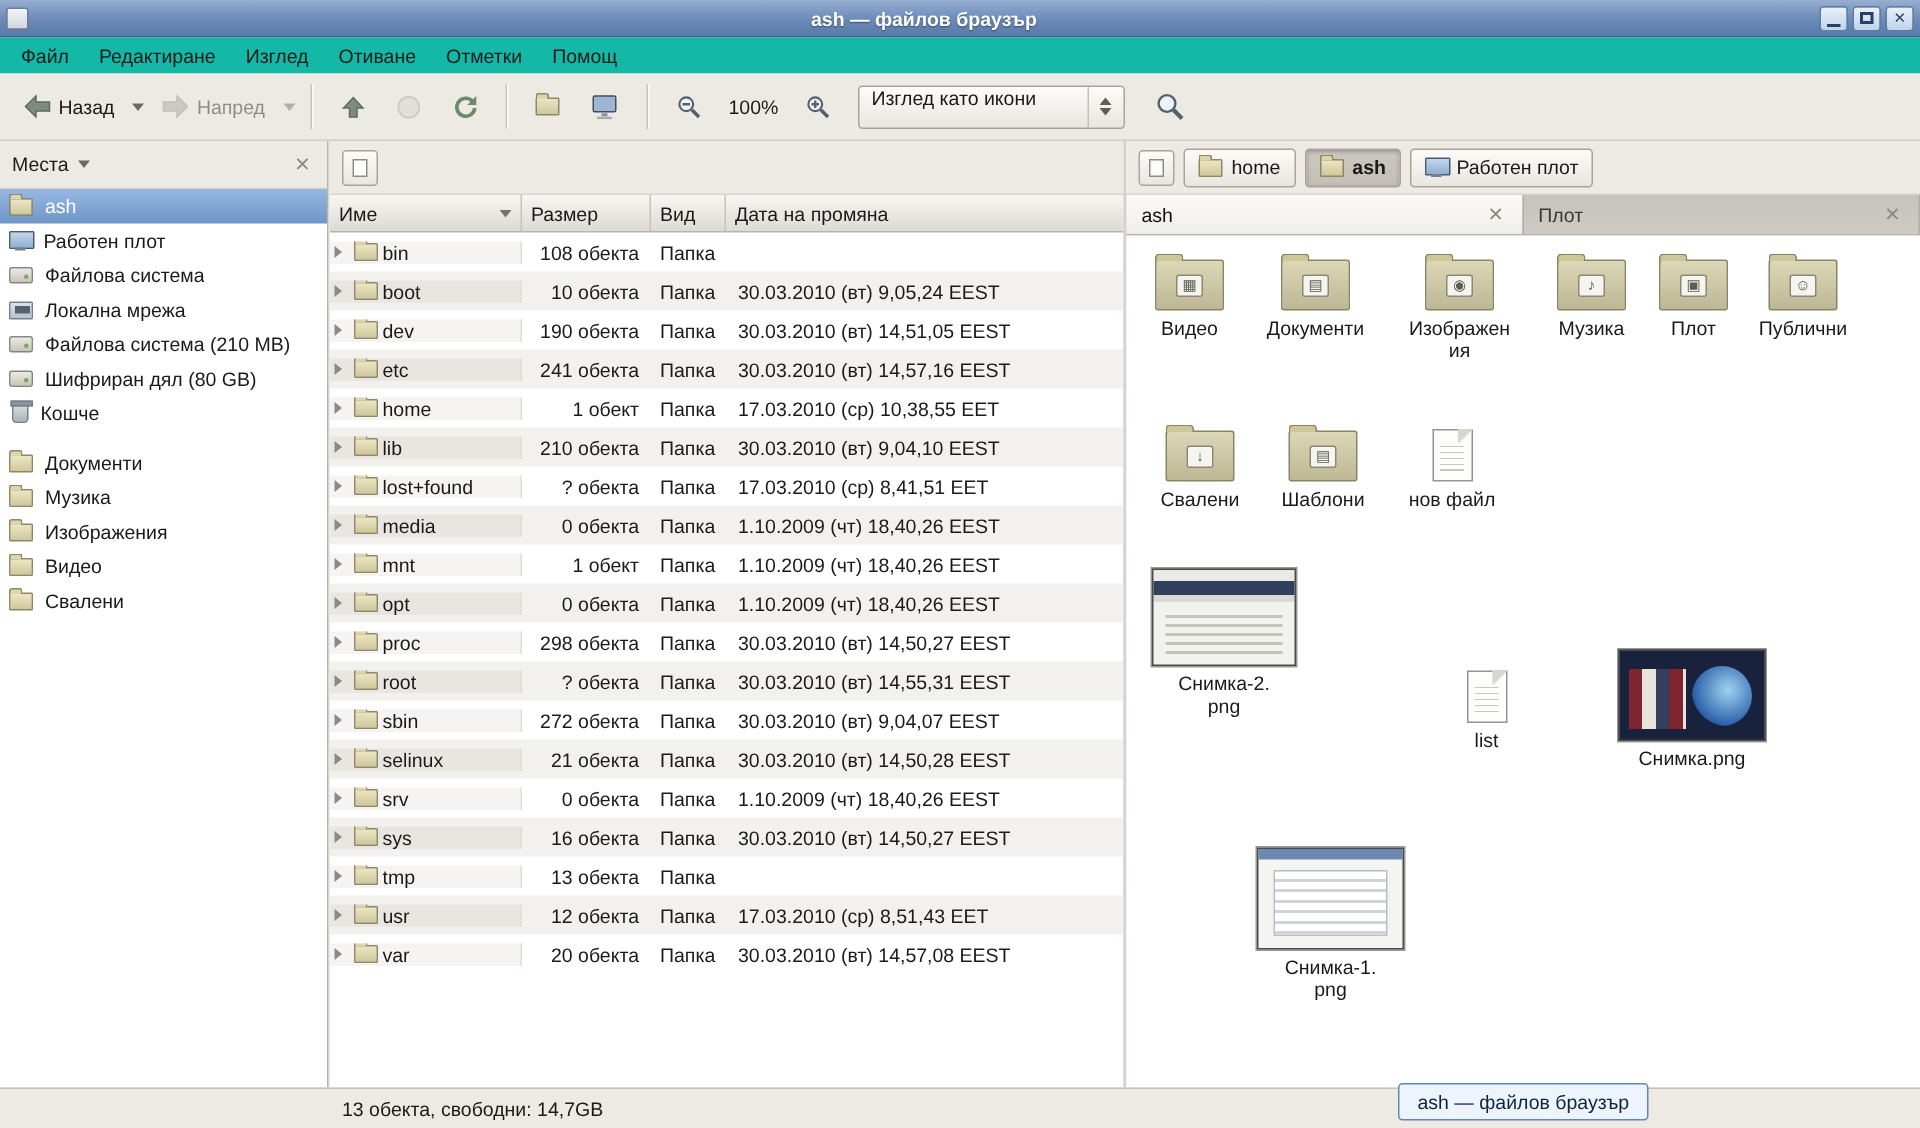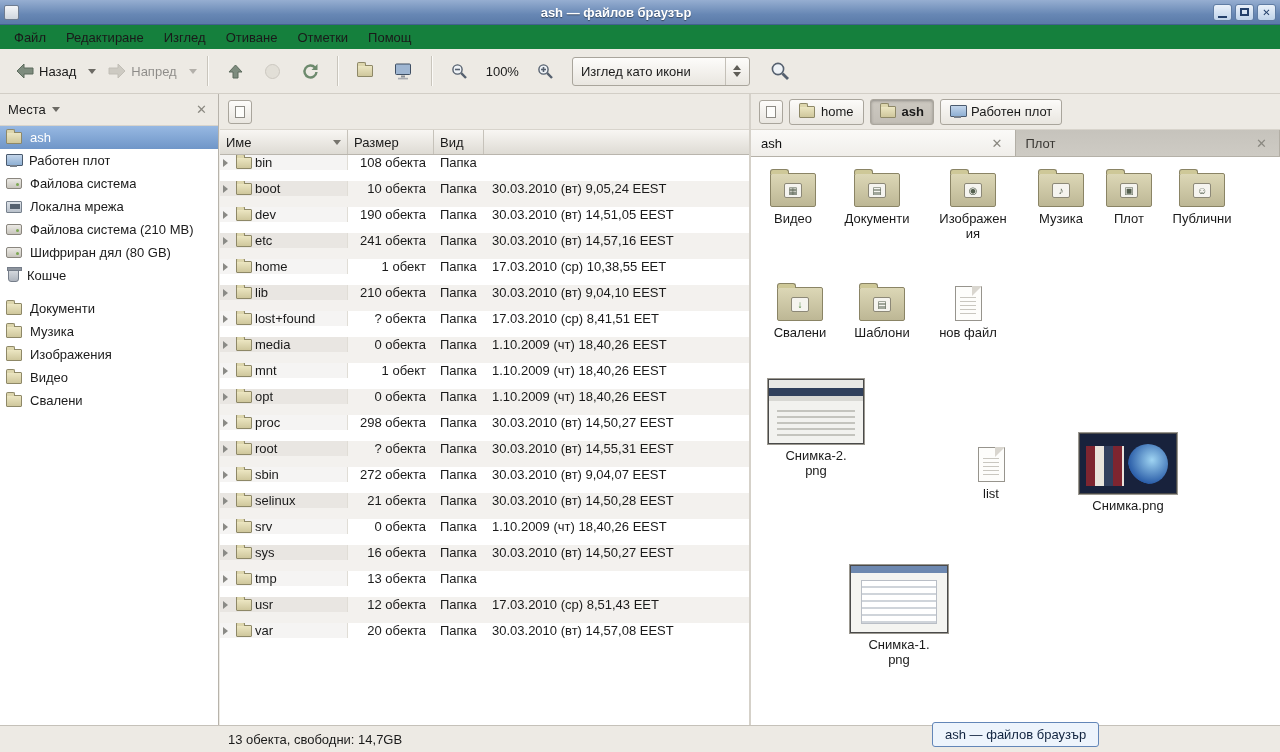--- a/index.html
+++ b/index.html
@@ -9,31 +9,31 @@
 
 .titlebar{position:absolute;left:0;top:0;width:1280px;height:25px;background:linear-gradient(#96aed1,#6787b4 60%,#5a7aa8);border-bottom:1px solid #42618f;display:flex;align-items:center;padding:0 4px;gap:4px}
 .win-icon{width:15px;height:15px;background:linear-gradient(#f4f6f8,#cfd6de);border:1px solid #6e7c90;border-radius:2px}
 .titlebar .title{flex:1;text-align:center;color:#fff;font-weight:bold;text-shadow:0 1px 1px rgba(0,0,0,.45)}
 .winbtns{display:flex;gap:3px}
 .wb{width:19px;height:17px;background:linear-gradient(#eaf1fa,#bfd3ea);border:1px solid #5f7ca3;border-radius:3px;display:flex;align-items:center;justify-content:center;color:#24406b;font-size:10px;font-weight:bold;cursor:default}
 .g-min{width:9px;height:2px;background:#24406b;margin-top:9px}
 .g-max{width:9px;height:8px;border:2px solid #24406b}
 
 
-.menubar{position:absolute;left:0;top:25px;width:1280px;height:24px;background:#15803d;display:flex;align-items:center;padding:0 4px}
+.menubar{position:absolute;left:0;top:25px;width:1280px;height:24px;background:#14b8a6;display:flex;align-items:center;padding:0 4px}
 .menu-item{padding:3px 10px}
 
 
 .toolbar{position:absolute;left:0;top:49px;width:1280px;height:45px;background:#edeae4;border-bottom:1px solid #d2cec6;display:flex;align-items:center;padding:0 8px;gap:4px}
 .tbtn{display:flex;align-items:center;gap:5px;padding:6px 7px;border-radius:3px;border:1px solid transparent}
 .tbtn.disabled{opacity:.45}
 .tsep{width:2px;height:30px;border-left:1px solid #c9c5bc;border-right:1px solid #fbfaf7;margin:0 6px}
 .chev{width:0;height:0;border:4px solid transparent;border-top:5px solid #6c6a64;margin-top:4px}
 .zoomlabel{padding:0 6px;min-width:44px;text-align:center}
-.combo{display:flex;align-items:center;gap:18px;height:29px;border:1px solid #a9a59c;border-radius:3px;background:linear-gradient(#fdfcfa,#e9e6e0);padding:0 8px;margin-left:6px}
+.combo{display:flex;align-items:flex-start;gap:18px;height:29px;border:1px solid #a9a59c;border-radius:3px;background:linear-gradient(#fdfcfa,#e9e6e0);padding:0 8px;margin-left:6px}
 .spin{display:flex;flex-direction:column;gap:2px;border-left:1px solid #c4c0b8;padding-left:7px;height:100%;justify-content:center}
 .spin b{width:0;height:0;border:4px solid transparent}
 .spin .up{border-bottom:5px solid #5f5d57}
 .spin .dn{border-top:5px solid #5f5d57}
 
 
 .fold{display:inline-block;width:16px;height:12px;background:linear-gradient(#ece6c2,#cfc79c);border:1px solid #8e8867;border-radius:1px;position:relative;flex:none}
 .fold::before{content:"";position:absolute;left:-1px;top:-4px;width:7px;height:3px;background:#ddd6ad;border:1px solid #8e8867;border-bottom:none;border-radius:2px 2px 0 0}
 .ic-desktop{display:inline-block;width:15px;height:13px;position:relative;flex:none}
 .ic-desktop::before{content:"";position:absolute;left:0;top:0;width:15px;height:10px;background:linear-gradient(#c3d5ea,#8fb0d4);border:1px solid #4a5a6e;border-radius:1px}
@@ -62,21 +62,21 @@
 .mini-btn{width:24px;height:24px;border:1px solid #a9a59c;border-radius:3px;background:linear-gradient(#fdfcfa,#e9e6e0);display:flex;align-items:center;justify-content:center}
 .mini-btn .doc{width:10px;height:12px;background:#fdfdfb;border:1px solid #8d8b85}
 .lheader{height:25px;display:flex;background:linear-gradient(#f8f6f3,#dedbd4);border-bottom:1px solid #b9b5ad}
 .lh{display:flex;align-items:center;padding:0 6px;border-right:1px solid #c6c2ba;font-size:13px}
 .lh.hn{width:128px}
 .lh.hs{width:86px}
 .lh.ht{width:50px}
 .lh.hd{flex:1;border-right:none}
 .sort-chev{width:0;height:0;border:4px solid transparent;border-top:5px solid #77756e;margin:4px 0 0 auto}
 .rows{position:relative}
-.row{height:26px;display:flex;align-items:flex-start}
+.row{height:26px;display:flex;align-items:center}
 .row:nth-child(even){background:#f3f1ee}
 .cn{width:128px;display:flex;align-items:center;gap:3px;padding-left:3px;background:rgba(70,60,30,.055);border-right:1px solid #e0ddd6;overflow:hidden}
 .exp{width:0;height:0;border:4px solid transparent;border-left:5px solid #8a8a86;flex:none;margin-right:1px}
 .cs{width:86px;display:flex;align-items:center;justify-content:flex-end;padding-right:8px}
 .ct{width:50px;display:flex;align-items:center;padding-left:6px}
 .cd{flex:1;display:flex;align-items:center;padding-left:8px;white-space:nowrap}
 
 
 .splitter{position:absolute;left:749px;top:94px;width:2px;height:631px;background:#d5d1c9}
 
@@ -286,20 +286,23 @@
     <span class="lh hn">
         <span>Име</span>
         <span class="sort-chev"></span>
       </span>
     <span class="lh hs">
         <span>Размер</span>
       </span>
     <span class="lh ht">
         <span>Вид</span>
       </span>
+    <span class="lh hd">
+        <span>Дата на промяна</span>
+      </span>
   </div>
   <div class="rows">
     <div class="row">
         <div class="cn">
           <span class="exp"></span>
           <span class="fold"></span>
           <span>bin</span>
         </div>
         <div class="cs">108 обекта</div>
         <div class="ct">Папка</div>
@@ -576,21 +579,21 @@
         <span class="ivlabel" style="width:62px">Снимка-2.png</span>
       </div>
     <div class="iv" style="left:210px;top:290px;width:60px">
         <span class="paper"></span>
         <span class="ivlabel">list</span>
       </div>
     <div class="iv" style="left:327px;top:276px;width:100px">
         <span class="thumb t-dark"></span>
         <span class="ivlabel">Снимка.png</span>
       </div>
-    <div class="iv" style="left:100px;top:408px;width:96px">
+    <div class="iv" style="left:88px;top:408px;width:96px">
         <span class="thumb t-shot1"></span>
         <span class="ivlabel" style="width:62px">Снимка-1.png</span>
       </div>
   </div>
 </div>
 
 <div class="statusbar">
   <span class="status-text">13 обекта, свободни: 14,7GB</span>
 </div>
 

